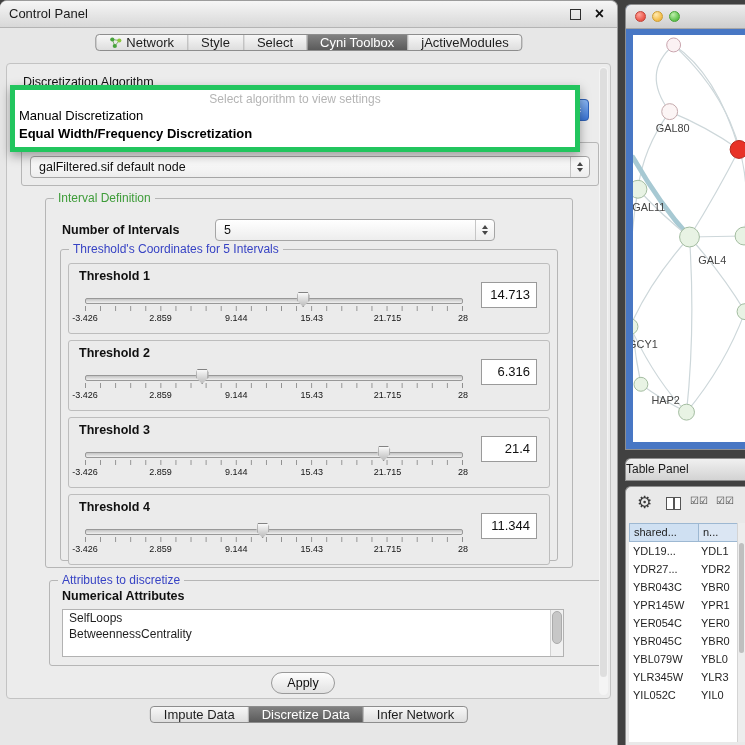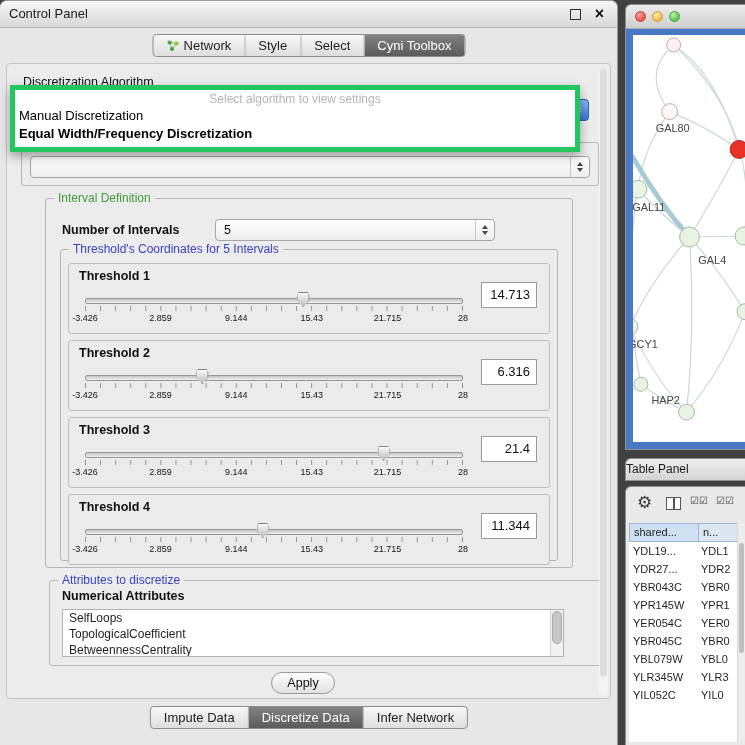--- a/index.html
+++ b/index.html
@@ -5,21 +5,21 @@
   html,body{margin:0;padding:0;background:#414141;}
   #root{position:relative;width:745px;height:745px;background:#414141;overflow:hidden;font-family:"Liberation Sans",sans-serif;}
 
   
   .cp-window{position:absolute;left:0;top:0;width:618px;height:745px;background:#e7e7e7;border:1px solid #9c9c9c;border-left:none;border-bottom:none;border-radius:7px 7px 0 0;box-sizing:border-box;}
   .cp-titlebar{position:relative;height:26px;background:linear-gradient(#f6f6f6,#d8d8d8);border-bottom:1px solid #b4b4b4;border-radius:7px 7px 0 0;}
   .cp-title{position:absolute;left:9px;top:0;line-height:26px;font-size:13px;color:#1b1b1b;}
   .win-min{position:absolute;right:36px;top:8px;width:9px;height:9px;border:1.5px solid #2e2e2e;}
   .win-close{position:absolute;right:13px;top:3px;font-size:16px;font-weight:bold;color:#101010;line-height:20px;}
 
-  .seg-row{position:absolute;display:flex;border:1px solid #8d8d8d;border-radius:4px;overflow:hidden;background:linear-gradient(#f7f7f7,#dedede);height:23px;box-sizing:border-box;}
+  .seg-row{position:absolute;display:flex;border:1px solid #8d8d8d;border-radius:4px;overflow:hidden;background:linear-gradient(#f7f7f7,#dedede);height:17px;box-sizing:border-box;}
   #top-tabs{top:33px;left:309px;transform:translateX(-50%);}
   #bottom-tabs{top:705px;left:309px;transform:translateX(-50%);}
   .seg-tab{display:flex;align-items:center;gap:4px;padding:0 13px;font-size:13px;color:#1d1d1d;border-left:1px solid #b2b2b2;line-height:21px;white-space:nowrap;}
   .seg-tab:first-child{border-left:none;}
   .seg-tab.selected{background:linear-gradient(#818181,#5b5b5b);color:#fff;}
   .net-tab-icon{display:inline-block;width:13px;height:13px;}
   .net-tab-icon svg{display:block;}
 
   .cp-body{position:absolute;left:6px;top:62px;width:605px;height:636px;background:#ececec;border:1px solid #c3c3c3;border-radius:4px;box-sizing:border-box;}
   .cp-scrollbar{position:absolute;right:2px;top:3px;bottom:3px;width:9px;background:#f4f4f4;border-radius:5px;}
@@ -135,35 +135,39 @@
         </div>
         <div class="seg-tab">
           <span>Style</span>
         </div>
         <div class="seg-tab">
           <span>Select</span>
         </div>
         <div class="seg-tab selected">
           <span>Cyni Toolbox</span>
         </div>
+        <div class="seg-tab">
+          <span>jActiveModules</span>
+        </div>
       </div>
 
     <div class="cp-body">
       <div class="algo-label">Discretization Algorithm</div>
 
       <div class="combo algo-combo">
         <span class="blue-cap">
             <span class="tri-up"></span>
             <span class="tri-down"></span>
           </span>
       </div>
 
       <div class="groupbox table-data-group">
         <span class="group-label gl-dark">Table Data</span>
         <div class="combo table-data-combo">
+          <span class="combo-text">galFiltered.sif default node</span>
           <span class="stepper">
               <span class="tri-up"></span>
               <span class="tri-down"></span>
             </span>
         </div>
       </div>
 
       <div class="groupbox interval-group">
         <span class="group-label gl-green">Interval Definition</span>
         <div class="intervals-label">Number of Intervals</div>
@@ -248,21 +252,20 @@
             </div>
         </div>
       </div>
 
       <div class="groupbox attrs-group">
         <span class="group-label gl-blue">Attributes to discretize</span>
         <div class="attrs-sublabel">Numerical Attributes</div>
         <div class="attr-listbox">
           <div id="attr-list">
               <div class="attr-item">SelfLoops</div>
-              <div class="attr-item">TopologicalCoefficient</div>
               <div class="attr-item">BetweennessCentrality</div>
             </div>
           <div class="attr-scroll">
               <div class="attr-scroll-thumb"></div>
             </div>
         </div>
       </div>
 
       <div class="apply-btn">Apply</div>
       <div class="cp-scrollbar">

